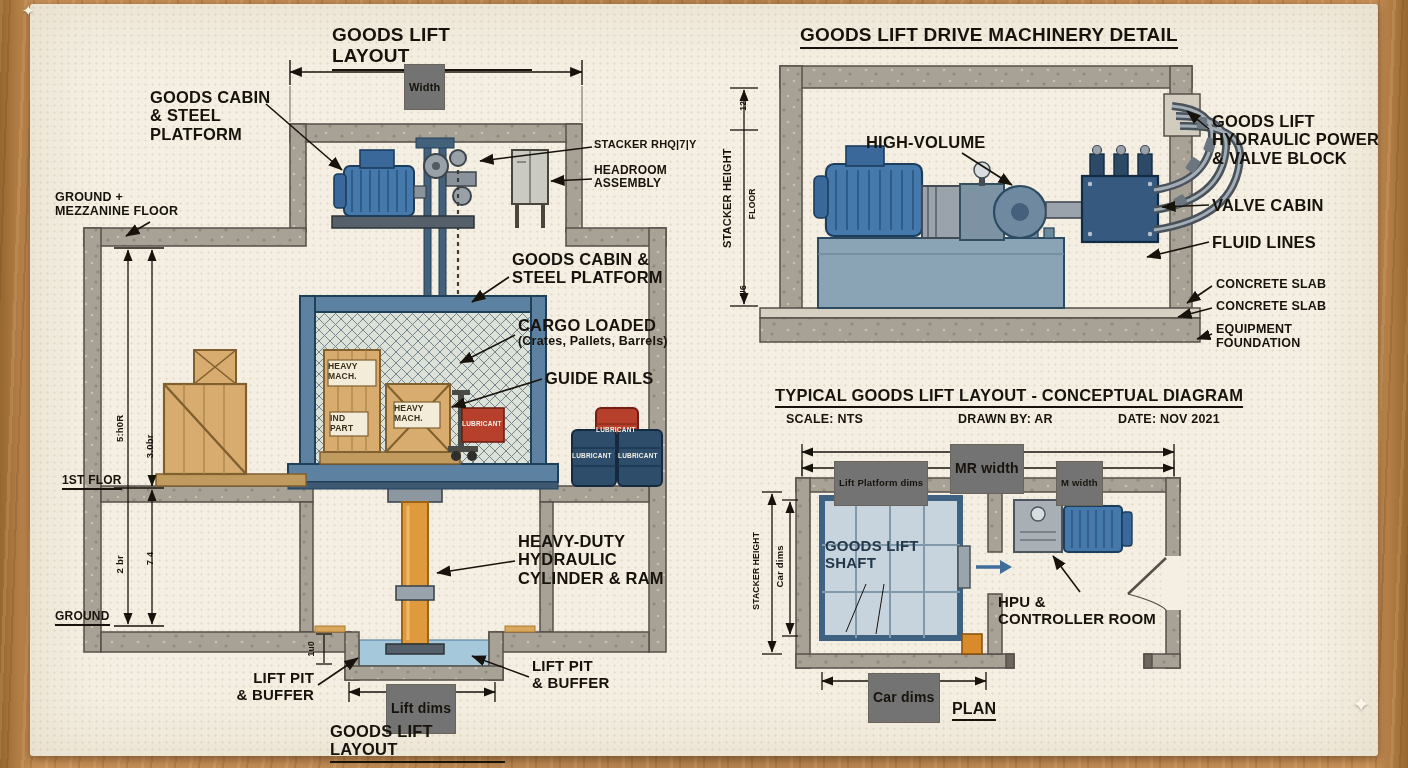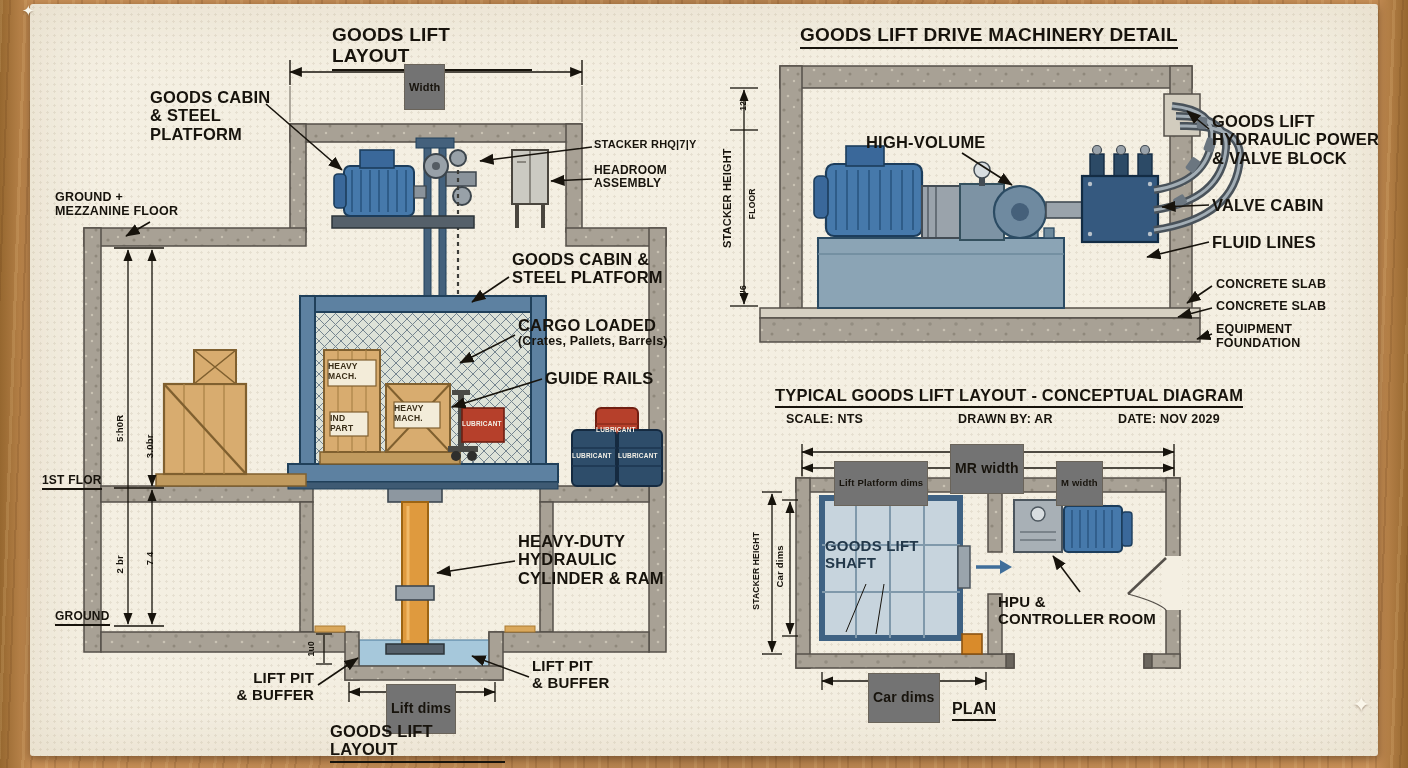--- a/index.html
+++ b/index.html
@@ -374,21 +374,21 @@
     <span class="ln">STEEL PLATFORM</span>
   </div>
 
   <div class="lbl t16" style="left:518px;top:316px;width:175px">
     <span class="ln">CARGO LOADED</span>
     <span class="ln t12">(Crates, Pallets, Barrels)</span>
   </div>
 
   <div class="lbl t16" style="left:545px;top:369px;width:130px"><span>GUIDE RAILS</span></div>
 
-  <div class="lbl t13" style="left:42px;top:474px;width:80px"><span class="undr2">1ST FLOR</span></div>
+  <div class="lbl t13" style="left:62px;top:474px;width:80px"><span class="undr2">1ST FLOR</span></div>
   <div class="lbl t13" style="left:55px;top:610px;width:80px"><span class="undr2">GROUND</span></div>
 
   <div class="lbl t16" style="left:518px;top:532px;width:170px">
     <span class="ln">HEAVY-DUTY</span>
     <span class="ln">HYDRAULIC</span>
     <span class="ln">CYLINDER &amp; RAM</span>
   </div>
 
   <div class="lbl t15" style="left:532px;top:658px;width:110px">
     <span class="ln">LIFT PIT</span>
@@ -445,21 +445,21 @@
   </div>
 
   <div class="lbl t11 rot" style="left:662px;top:192px;width:130px"><span>STACKER HEIGHT</span></div>
   <div class="lbl t8 rot" style="left:724px;top:101px;width:40px"><span>12</span></div>
   <div class="lbl t8 rot" style="left:728px;top:199px;width:50px"><span>FLOOR</span></div>
   <div class="lbl t8 rot" style="left:724px;top:286px;width:40px"><span>U6</span></div>
 
   <div class="lbl t16" style="left:775px;top:386px;width:470px"><span class="undr">TYPICAL GOODS LIFT LAYOUT - CONCEPTUAL DIAGRAM</span></div>
   <div class="lbl t12" style="left:786px;top:412px;width:120px"><span>SCALE: NTS</span></div>
   <div class="lbl t12" style="left:958px;top:412px;width:140px"><span>DRAWN BY: AR</span></div>
-  <div class="lbl t12" style="left:1118px;top:412px;width:140px"><span>DATE: NOV 2029</span></div>
+  <div class="lbl t12" style="left:1118px;top:412px;width:140px"><span>DATE: NOV 2021</span></div>
 
   <div class="lbl t10 ctr" style="left:950px;top:444px;width:76px"><span class="dimbox">MR width</span></div>
   <div class="lbl t9 ctr" style="left:834px;top:461px;width:118px"><span class="dimbox">Lift Platform dims</span></div>
   <div class="lbl t9 ctr" style="left:1056px;top:461px;width:70px"><span class="dimbox">M width</span></div>
 
   <div class="lbl t15 ctr dk" style="left:825px;top:538px;width:130px">
     <span class="ln">GOODS LIFT</span>
     <span class="ln">SHAFT</span>
   </div>
 

